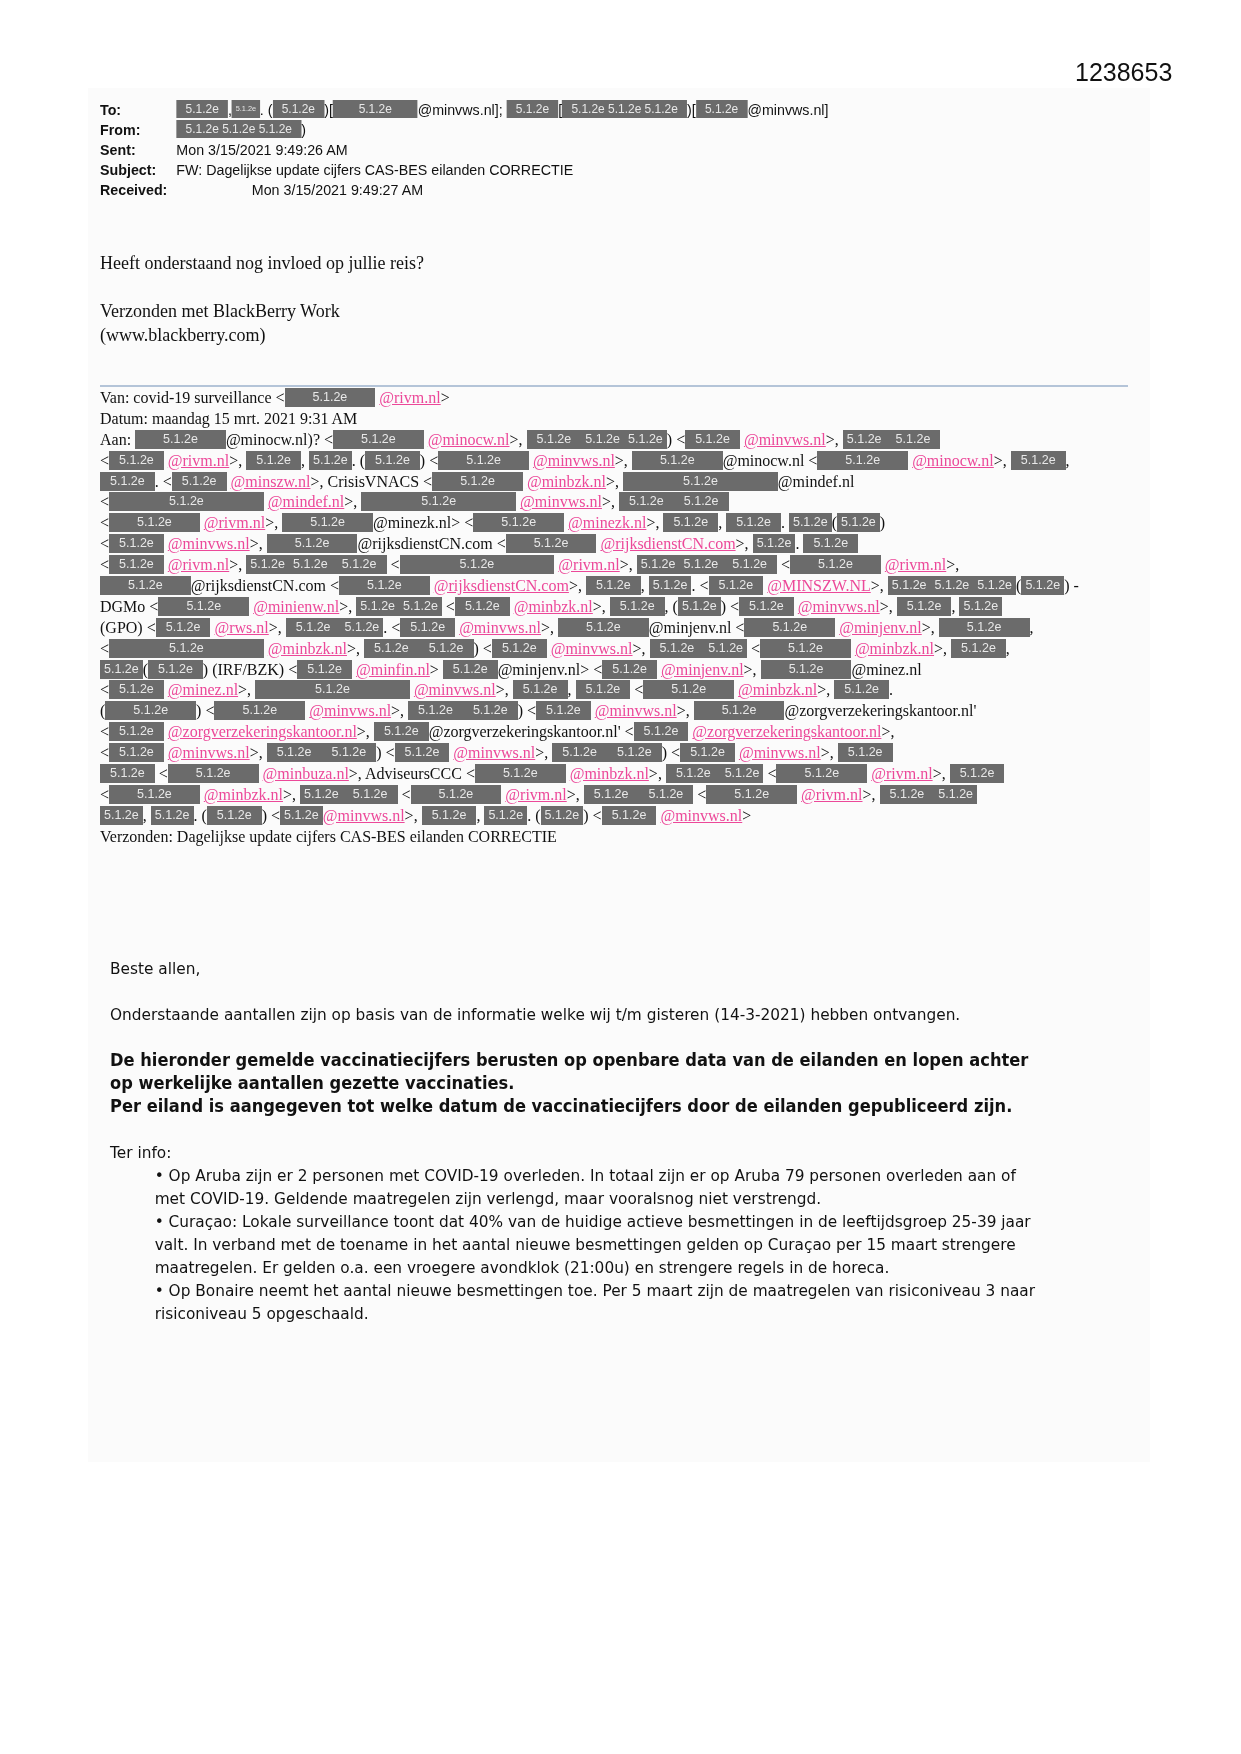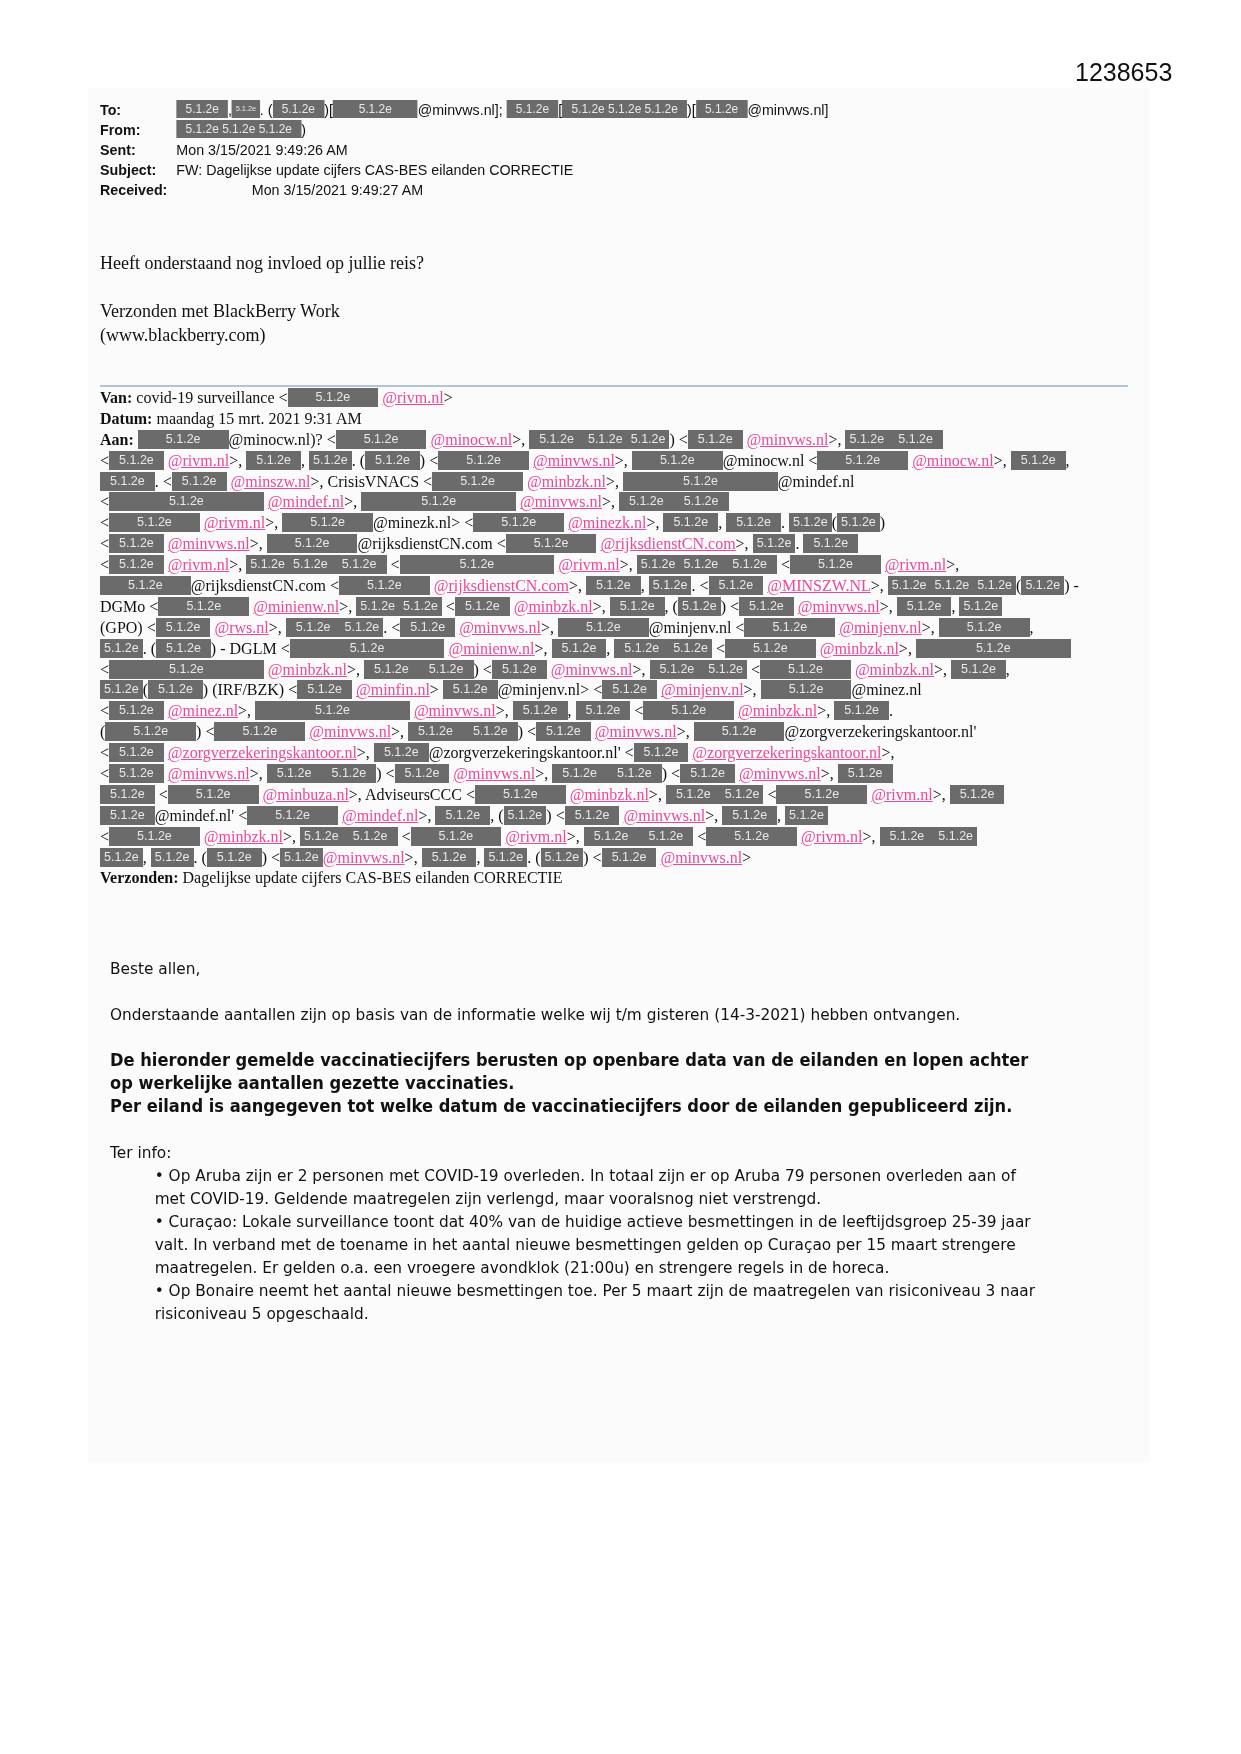--- a/index.html
+++ b/index.html
@@ -38,21 +38,21 @@
   .preface p { margin: 8px 0 24px 0; }
   .sep {
     position: absolute; left: 100px; top: 385px; width: 1028px; height: 0;
     border-top: 2px solid #b4c4d8;
   }
   .fwd {
     position: absolute; left: 100px; top: 388px; width: 1040px;
     font-family: "Liberation Serif", serif; font-size: 16px; line-height: 20.9px; color: #111;
   }
   .fwd .line { white-space: nowrap; height: 20.9px; overflow: hidden; }
-  .fwd b { font-weight: bold; }
+  .fwd b { font-weight: normal; }
   .fwd a { color: #ec4899; text-decoration: underline; }
   .fwd .r { font-size: 12.5px; line-height: 19px; }
   .body {
     position: absolute; left: 110px; top: 957px; width: 1010px;
     font-family: "DejaVu Sans", sans-serif; font-size: 16.5px; line-height: 23px; color: #111;
     transform: scaleX(0.93); transform-origin: left top;
   }
   .body p { margin: 0 0 23px 0; }
   .body .bold { font-weight: bold; font-size: 17.5px; }
   .body ul { list-style: none; margin: 0; padding: 0 0 0 48px; }
@@ -129,45 +129,39 @@
   <div class="line">
     <span class="r w">5.1.2e</span><span>@rijksdienstCN.com</span> &lt;<span class="r w">5.1.2e</span> <a>@rijksdienstCN.com</a>&gt;, <span class="r">5.1.2e</span>, <span class="r sm">5.1.2e</span>. &lt;<span class="r">5.1.2e</span> <a>@MINSZW.NL</a>&gt;, <span class="r sm">5.1.2e</span><span class="r sm">5.1.2e</span><span class="r sm">5.1.2e</span>(<span class="r sm">5.1.2e</span>) -
   </div>
   <div class="line">
     <span>DGMo</span> &lt;<span class="r w">5.1.2e</span> <a>@minienw.nl</a>&gt;, <span class="r sm">5.1.2e</span><span class="r sm">5.1.2e</span> &lt;<span class="r">5.1.2e</span> <a>@minbzk.nl</a>&gt;, <span class="r">5.1.2e</span>, (<span class="r sm">5.1.2e</span>) &lt;<span class="r">5.1.2e</span> <a>@minvws.nl</a>&gt;, <span class="r">5.1.2e</span>, <span class="r sm">5.1.2e</span>
   </div>
   <div class="line">
     <span>(GPO)</span> &lt;<span class="r">5.1.2e</span> <a>@rws.nl</a>&gt;, <span class="r">5.1.2e</span><span class="r sm">5.1.2e</span>. &lt;<span class="r">5.1.2e</span> <a>@minvws.nl</a>&gt;, <span class="r w">5.1.2e</span><span>@minjenv.nl</span> &lt;<span class="r w">5.1.2e</span> <a>@minjenv.nl</a>&gt;, <span class="r w">5.1.2e</span>,
   </div>
   <div class="line">
-    <span class="r sm">5.1.2e</span>. (<span class="r">5.1.2e</span><span>) - DGLM</span> &lt;<span class="r ww">5.1.2e</span> <a>@minienw.nl</a>&gt;, <span class="r">5.1.2e</span>, <span class="r">5.1.2e</span><span class="r sm">5.1.2e</span> &lt;<span class="r w">5.1.2e</span> <a>@minbzk.nl</a>&gt;, <span class="r ww">5.1.2e</span>
-  </div>
-  <div class="line">
     &lt;<span class="r ww">5.1.2e</span> <a>@minbzk.nl</a>&gt;, <span class="r">5.1.2e</span><span class="r">5.1.2e</span>) &lt;<span class="r">5.1.2e</span> <a>@minvws.nl</a>&gt;, <span class="r">5.1.2e</span><span class="r sm">5.1.2e</span> &lt;<span class="r w">5.1.2e</span> <a>@minbzk.nl</a>&gt;, <span class="r">5.1.2e</span>,
   </div>
   <div class="line">
     <span class="r sm">5.1.2e</span>(<span class="r">5.1.2e</span>) <span>(IRF/BZK)</span> &lt;<span class="r">5.1.2e</span> <a>@minfin.nl</a>&gt; <span class="r">5.1.2e</span><span>@minjenv.nl</span>&gt; &lt;<span class="r">5.1.2e</span> <a>@minjenv.nl</a>&gt;, <span class="r w">5.1.2e</span><span>@minez.nl</span>
   </div>
   <div class="line">
     &lt;<span class="r">5.1.2e</span> <a>@minez.nl</a>&gt;, <span class="r ww">5.1.2e</span> <a>@minvws.nl</a>&gt;, <span class="r">5.1.2e</span>, <span class="r">5.1.2e</span> &lt;<span class="r w">5.1.2e</span> <a>@minbzk.nl</a>&gt;, <span class="r">5.1.2e</span>.
   </div>
   <div class="line">
     (<span class="r w">5.1.2e</span>) &lt;<span class="r w">5.1.2e</span> <a>@minvws.nl</a>&gt;, <span class="r">5.1.2e</span><span class="r">5.1.2e</span>) &lt;<span class="r">5.1.2e</span> <a>@minvws.nl</a>&gt;, <span class="r w">5.1.2e</span><span>@zorgverzekeringskantoor.nl</span>'
   </div>
   <div class="line">
     &lt;<span class="r">5.1.2e</span> <a>@zorgverzekeringskantoor.nl</a>&gt;, <span class="r">5.1.2e</span><span>@zorgverzekeringskantoor.nl</span>' &lt;<span class="r">5.1.2e</span> <a>@zorgverzekeringskantoor.nl</a>&gt;,
   </div>
   <div class="line">
     &lt;<span class="r">5.1.2e</span> <a>@minvws.nl</a>&gt;, <span class="r">5.1.2e</span><span class="r">5.1.2e</span>) &lt;<span class="r">5.1.2e</span> <a>@minvws.nl</a>&gt;, <span class="r">5.1.2e</span><span class="r">5.1.2e</span>) &lt;<span class="r">5.1.2e</span> <a>@minvws.nl</a>&gt;, <span class="r">5.1.2e</span>
   </div>
   <div class="line">
     <span class="r">5.1.2e</span> &lt;<span class="r w">5.1.2e</span> <a>@minbuza.nl</a>&gt;, <span>AdviseursCCC</span> &lt;<span class="r w">5.1.2e</span> <a>@minbzk.nl</a>&gt;, <span class="r">5.1.2e</span><span class="r sm">5.1.2e</span> &lt;<span class="r w">5.1.2e</span> <a>@rivm.nl</a>&gt;, <span class="r">5.1.2e</span>
-  </div>
-  <div class="line">
-    <span class="r">5.1.2e</span><span>@mindef.nl</span>' &lt;<span class="r w">5.1.2e</span> <a>@mindef.nl</a>&gt;, <span class="r">5.1.2e</span>, (<span class="r sm">5.1.2e</span>) &lt;<span class="r">5.1.2e</span> <a>@minvws.nl</a>&gt;, <span class="r">5.1.2e</span>, <span class="r sm">5.1.2e</span>
   </div>
   <div class="line">
     &lt;<span class="r w">5.1.2e</span> <a>@minbzk.nl</a>&gt;, <span class="r sm">5.1.2e</span><span class="r">5.1.2e</span> &lt;<span class="r w">5.1.2e</span> <a>@rivm.nl</a>&gt;, <span class="r">5.1.2e</span><span class="r">5.1.2e</span> &lt;<span class="r w">5.1.2e</span> <a>@rivm.nl</a>&gt;, <span class="r">5.1.2e</span><span class="r sm">5.1.2e</span>
   </div>
   <div class="line">
     <span class="r sm">5.1.2e</span>, <span class="r sm">5.1.2e</span>. (<span class="r">5.1.2e</span>) &lt;<span class="r sm">5.1.2e</span><a>@minvws.nl</a>&gt;, <span class="r">5.1.2e</span>, <span class="r sm">5.1.2e</span>. (<span class="r sm">5.1.2e</span>) &lt;<span class="r">5.1.2e</span> <a>@minvws.nl</a>&gt;
   </div>
   <div class="line">
     <b>Verzonden:</b> <span>Dagelijkse update cijfers CAS-BES eilanden CORRECTIE</span>
   </div>

